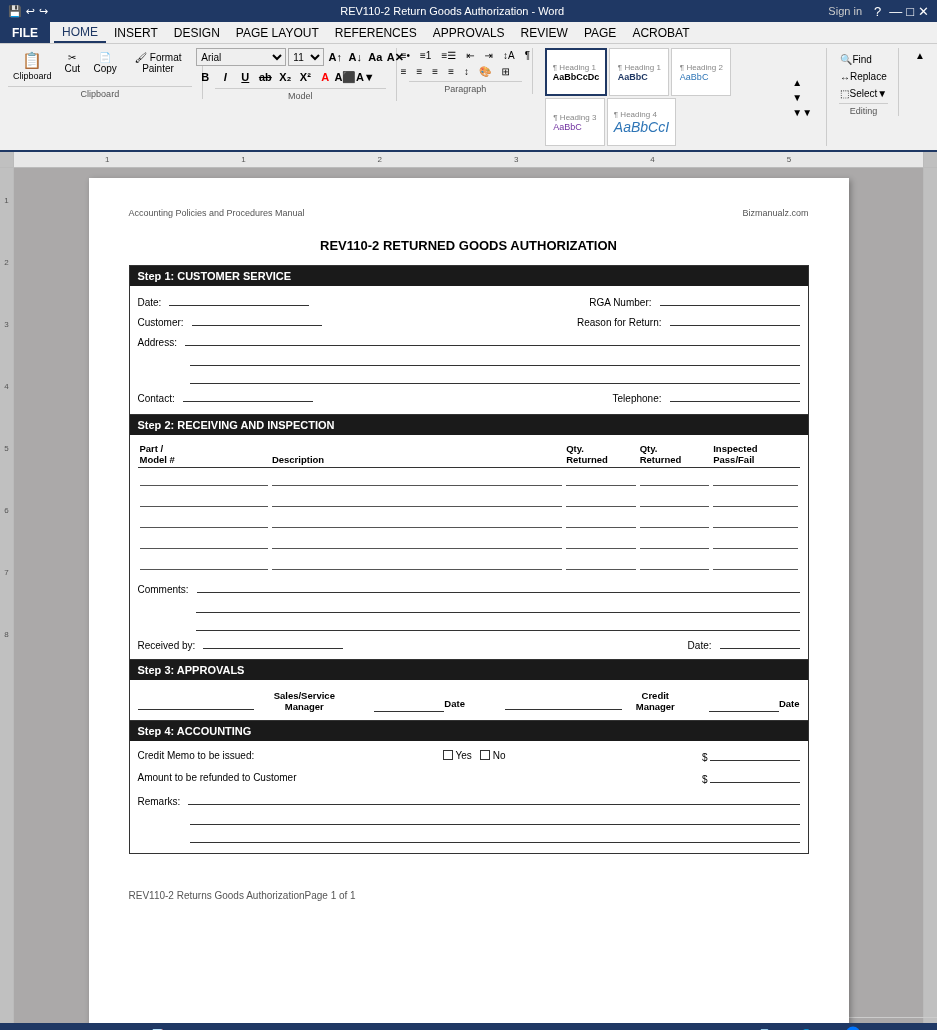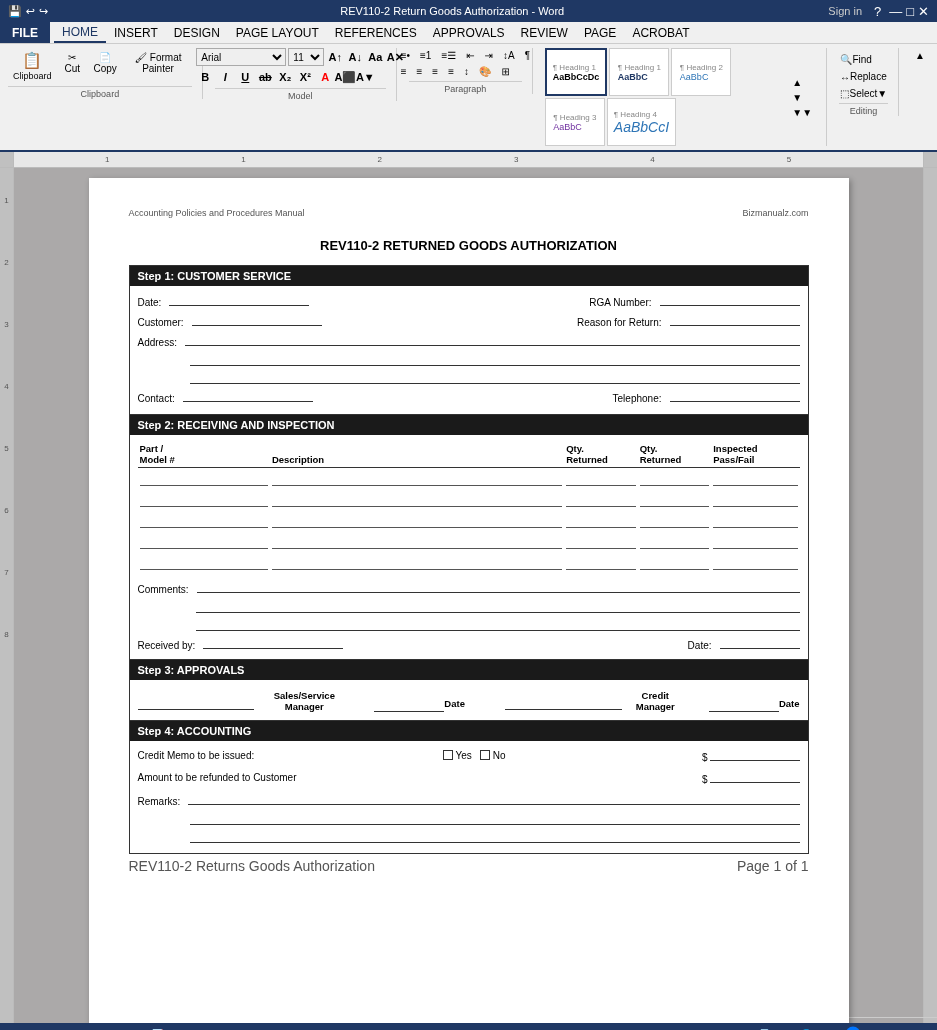--- a/index.html
+++ b/index.html
@@ -286,24 +286,24 @@
       font-size: 10px;
     }
     .checkbox-label { display: flex; align-items: center; gap: 3px; margin-right: 8px; }
     .checkbox-box { width: 10px; height: 10px; border: 1px solid #333; display: inline-block; }
     .dollar-field { display: flex; align-items: baseline; gap: 2px; }
     .dollar-line { border-bottom: 1px solid #333; width: 90px; height: 14px; }
 
     
     .page-footer {
       display: flex;
-      justify-content: space-between;
-      font-size: 14px;
+      justify-content: flex-start;
+      font-size: 10px;
       color: #555;
-      margin-top: 4px;
+      margin-top: 36px;
       border-top: none;
     }
 
     
     .status-bar {
       background: #1f3864;
       color: white;
       height: 22px;
       display: flex;
       align-items: center;

